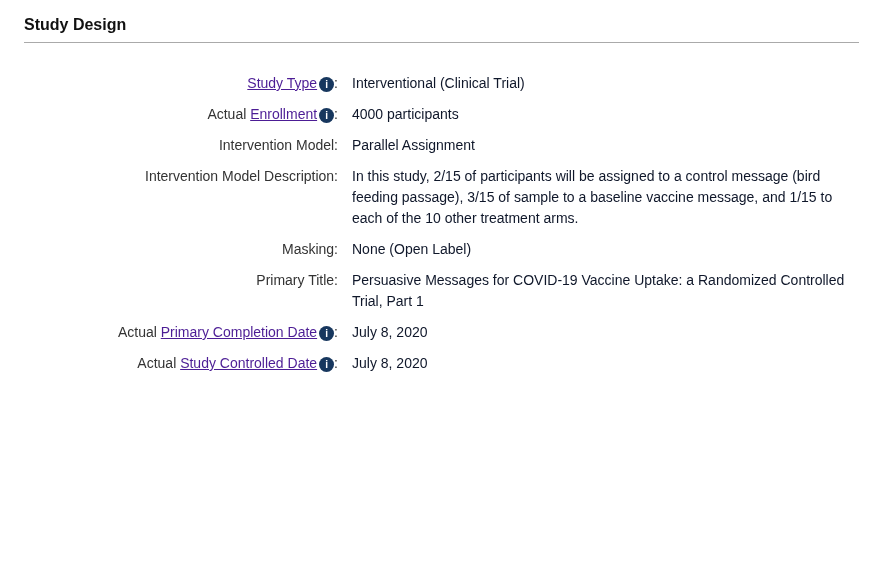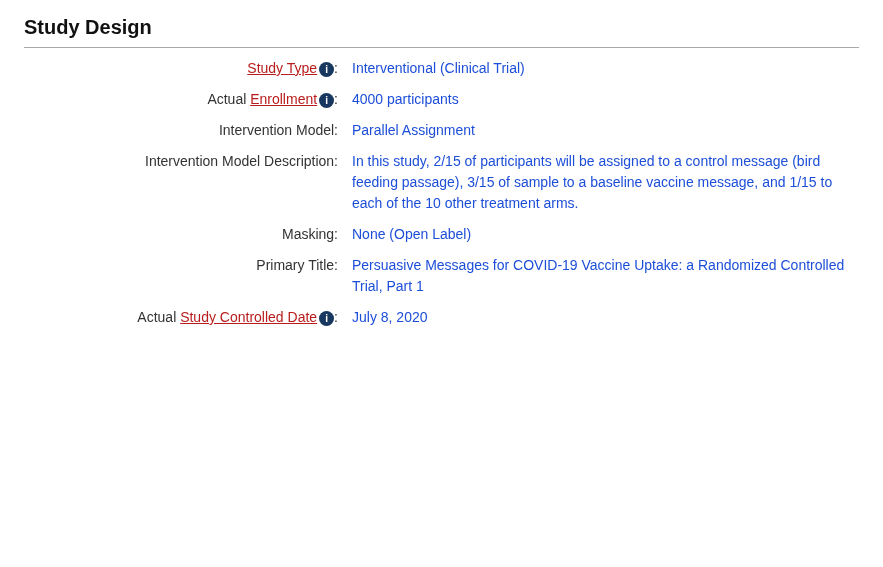--- a/index.html
+++ b/index.html
@@ -16,26 +16,26 @@
       width: 883px;
       min-height: 567px;
     }
 
     .container {
       padding: 16px 24px;
       max-width: 883px;
     }
 
     .section-title {
-      font-size: 20px;
+      font-size: 16px;
       font-weight: bold;
       color: #111;
       padding-bottom: 8px;
       border-bottom: 1px solid #aaa;
-      margin-bottom: 5px;
+      margin-bottom: 25px;
     }
 
     .study-table {
       width: 100%;
       border-collapse: collapse;
     }
 
     .study-table tr td {
       padding: 5px 8px;
       vertical-align: top;
@@ -44,25 +44,25 @@
 
     .study-table tr td:first-child {
       text-align: right;
       width: 320px;
       color: #333;
       white-space: nowrap;
       padding-right: 6px;
     }
 
     .study-table tr td:last-child {
-      color: #1d4ed8;
+      color: #0f172a;
     }
 
     a.link {
-      color: #b91c1c;
+      color: #4c1d95;
       text-decoration: underline;
       cursor: pointer;
     }
 
     .info-icon {
       display: inline-block;
       width: 15px;
       height: 15px;
       background: #17375e;
       color: #fff;
@@ -102,18 +102,22 @@
         </tr>
         <tr>
           <td><span>Masking</span><span>:</span></td>
           <td>None (Open Label)</td>
         </tr>
         <tr>
           <td><span>Primary Title</span><span>:</span></td>
           <td>Persuasive Messages for COVID-19 Vaccine Uptake: a Randomized Controlled Trial, Part 1</td>
         </tr>
         <tr>
+          <td><span>Actual </span><a class="link">Primary Completion Date</a><span class="info-icon">i</span><span>:</span></td>
+          <td>July 8, 2020</td>
+        </tr>
+        <tr>
           <td><span>Actual </span><a class="link">Study Controlled Date</a><span class="info-icon">i</span><span>:</span></td>
           <td>July 8, 2020</td>
         </tr>
       </tbody>
   </table>
 </div>
 
 </body></html>

